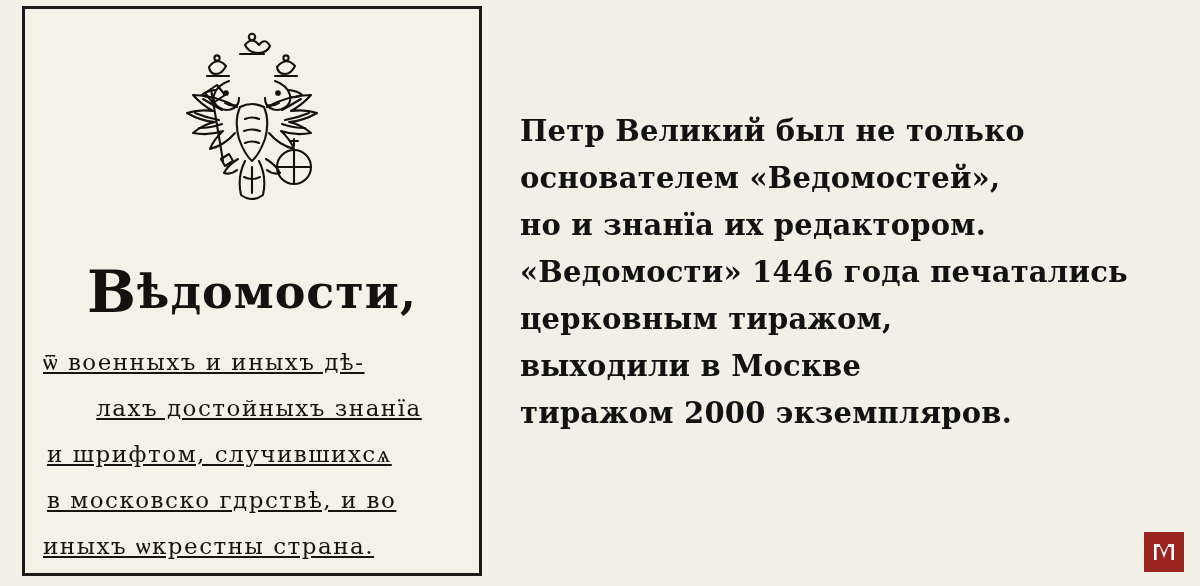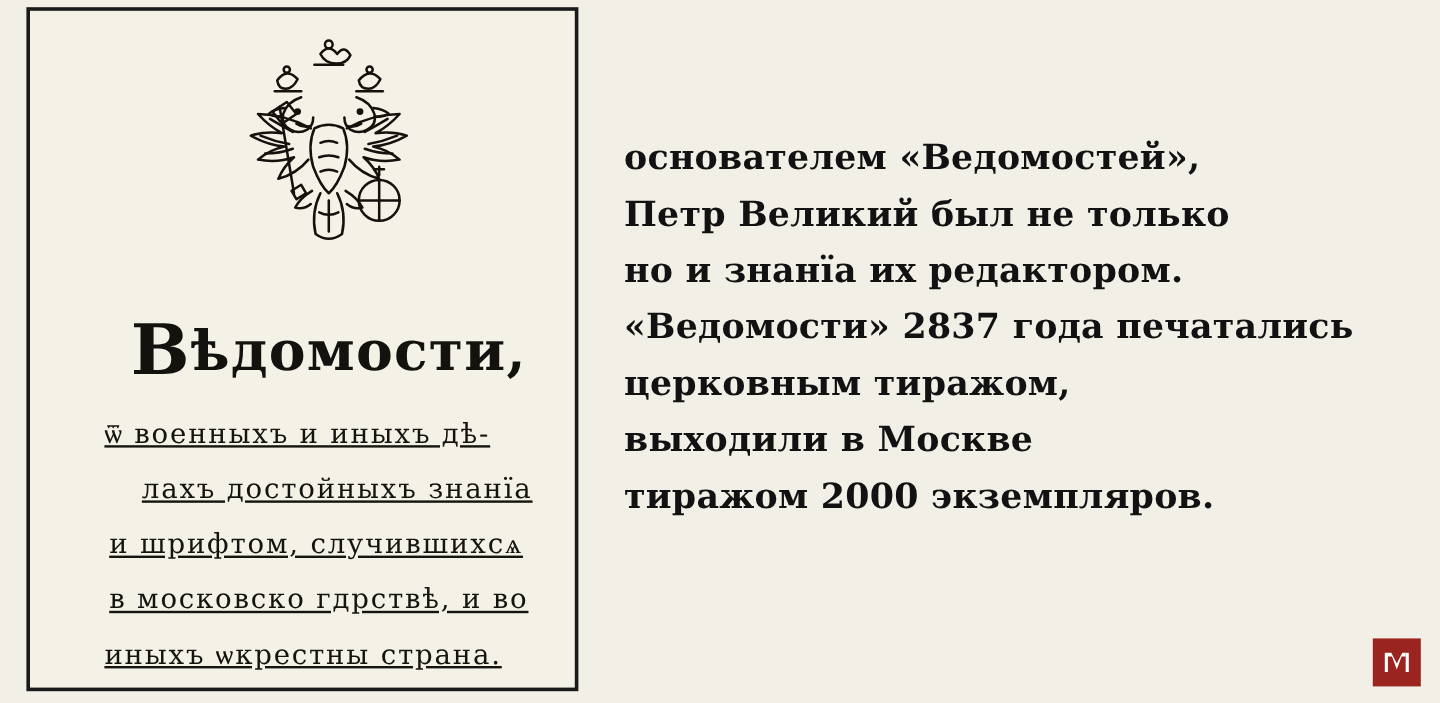--- a/index.html
+++ b/index.html
@@ -25,21 +25,20 @@
     height: 570px;
     background: #f4f1e7;
     border: 3px solid #1a1a1a;
     box-sizing: border-box;
   }
   .facsimile-inner {
     position: absolute;
     left: 0; top: 0; right: 0; bottom: 0;
     padding: 10px 16px 6px 16px;
     box-sizing: border-box;
-    margin-left: 44px;
   }
 
   
   .emblem {
     position: absolute;
     left: 50%;
     transform: translateX(-50%);
     top: 18px;
     width: 230px;
     height: 215px;
@@ -191,24 +190,24 @@
         <span class="old-line indent-1">лахъ достойныхъ знанїа</span>
         <span class="old-line indent-3">и шрифтом, случившихсѧ</span>
         <span class="old-line indent-3">в московско гдрствѣ, и во</span>
         <span class="old-line">иныхъ ѡкрестны странa.</span>
       </div>
 
     </div>
   </div>
 
   <div class="caption">
+    <span class="caption-line">Петр Великий был не только</span>
     <span class="caption-line">основателем «Ведомостей»,</span>
-    <span class="caption-line">Петр Великий был не только</span>
     <span class="caption-line">но и знанїа их редактором.</span>
-    <span class="caption-line">«Ведомости» 2837 года печатались</span>
+    <span class="caption-line">«Ведомости» 1446 года печатались</span>
     <span class="caption-line">церковным тиражом,</span>
     <span class="caption-line">выходили  в Москве</span>
     <span class="caption-line">тиражом 2000 экземпляров.</span>
   </div>
 
   <div class="logo-mark">
     <svg width="26" height="26" viewBox="0 0 26 26" xmlns="http://www.w3.org/2000/svg">
       <g fill="#ffffff">
         <rect x="3" y="5" width="2.6" height="16"></rect>
         <rect x="20.4" y="5" width="2.6" height="16"></rect>

